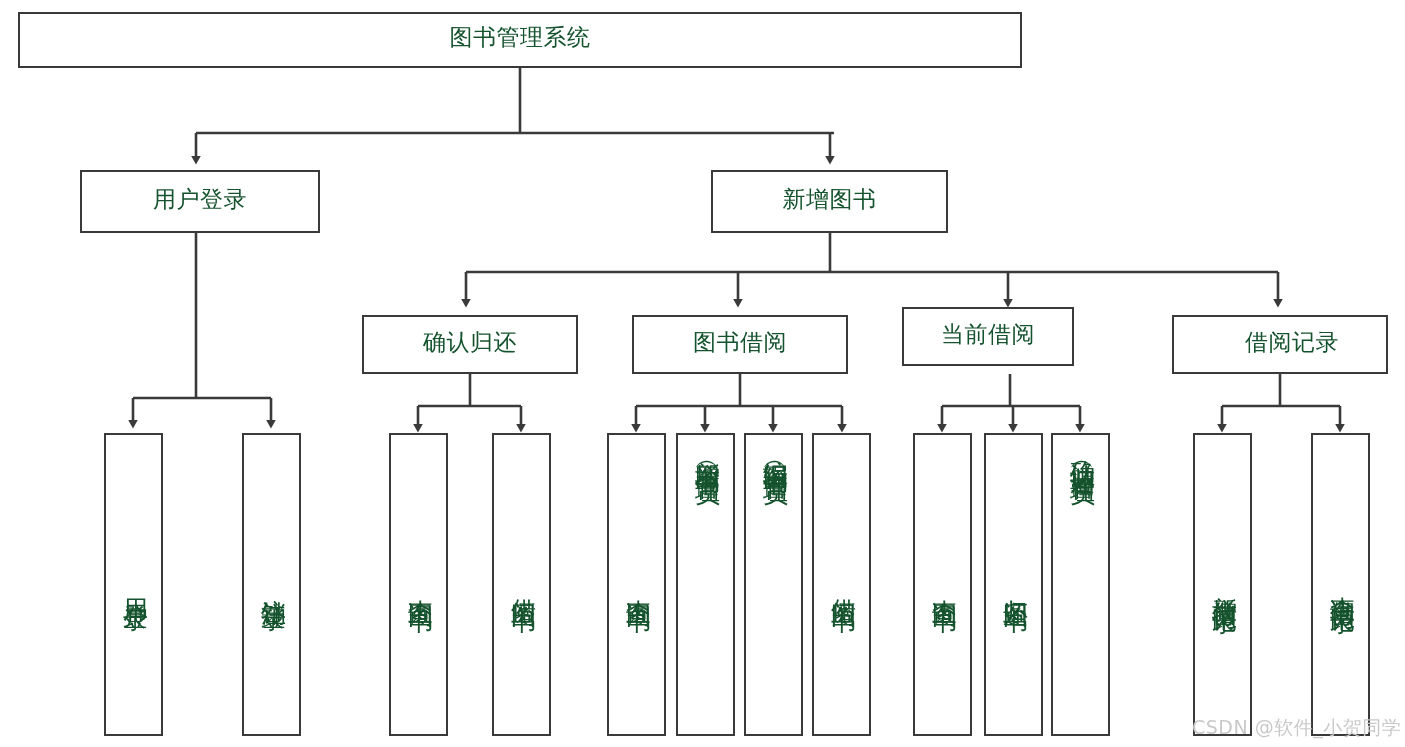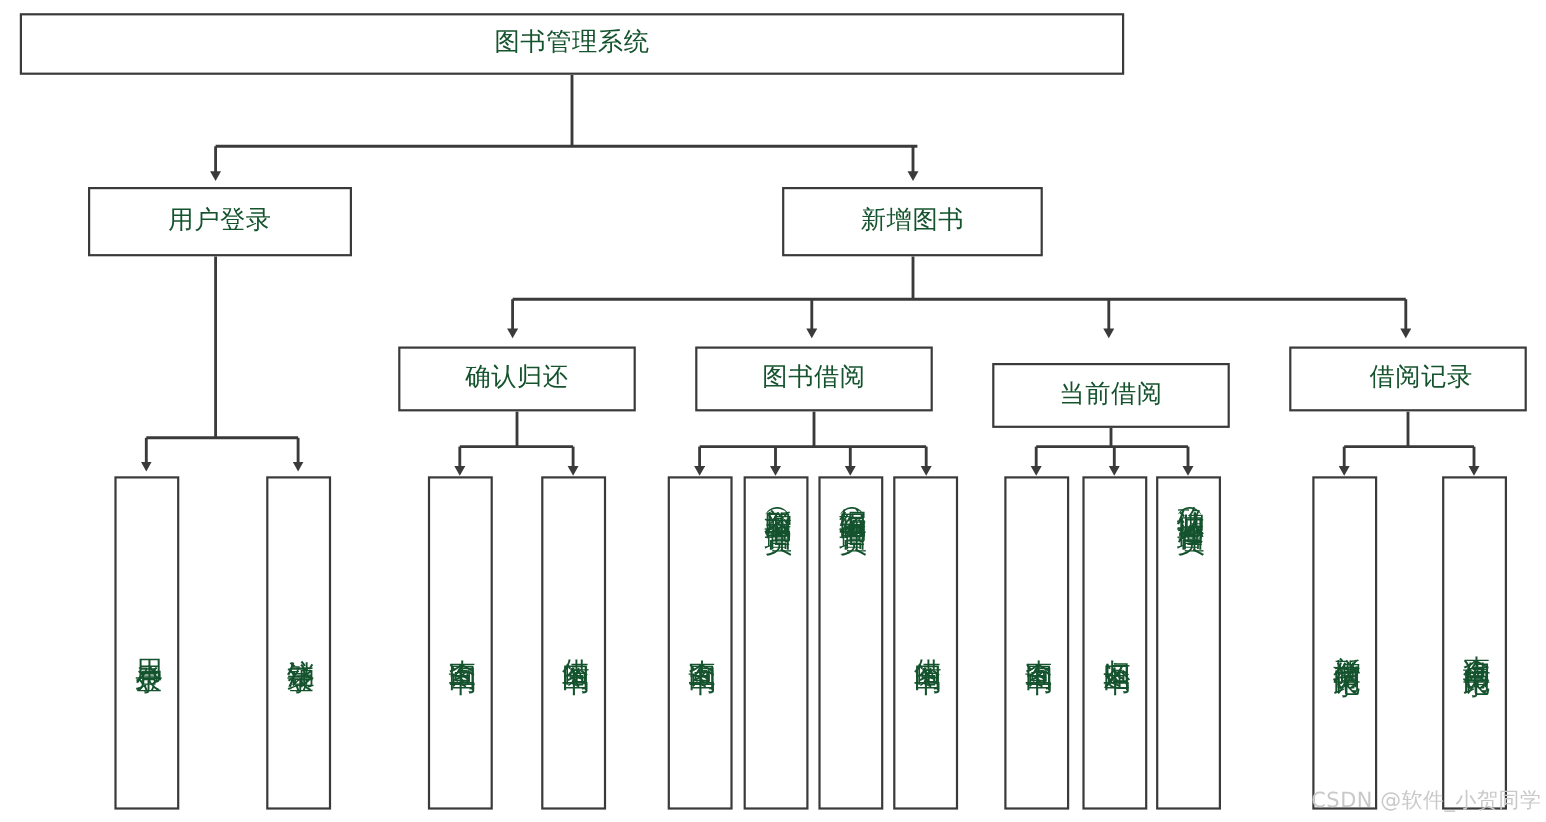--- a/index.html
+++ b/index.html
@@ -137,21 +137,21 @@
   <div class="node horizontal" style="left:711px; top:170px; width:237px; height:63px;">
     <span class="node-label">新增图书</span>
   </div>
 
   <div class="node horizontal" style="left:362px; top:315px; width:216px; height:59px;">
     <span class="node-label">确认归还</span>
   </div>
   <div class="node horizontal" style="left:632px; top:315px; width:216px; height:59px;">
     <span class="node-label">图书借阅</span>
   </div>
-  <div class="node horizontal" style="left:902px; top:330px; width:216px; height:59px;">
+  <div class="node horizontal" style="left:902px; top:307px; width:172px; height:59px;">
     <span class="node-label">当前借阅</span>
   </div>
   <div class="node horizontal" style="left:1172px; top:315px; width:216px; height:59px;padding-left:24px;">
     <span class="node-label">借阅记录</span>
   </div>
 
   <div class="node vertical centered" style="left:104px; top:433px; width:59px; height:303px;">
     <span class="node-label">用户登录</span>
   </div>
   <div class="node vertical centered" style="left:242px; top:433px; width:59px; height:303px;">

